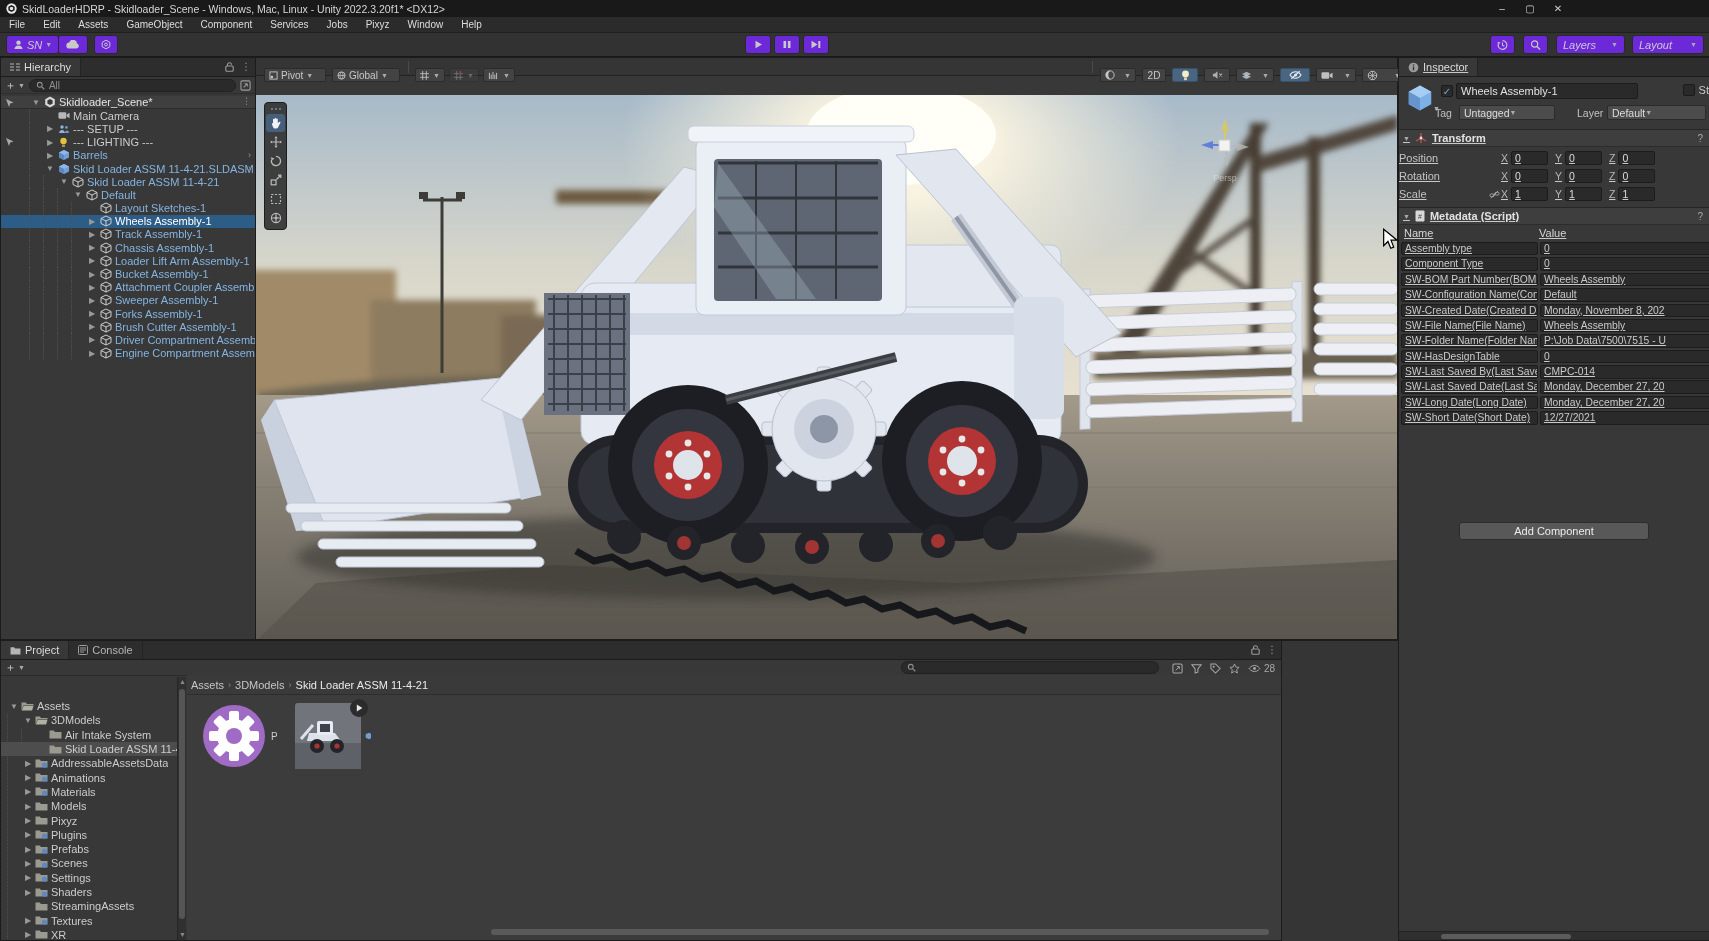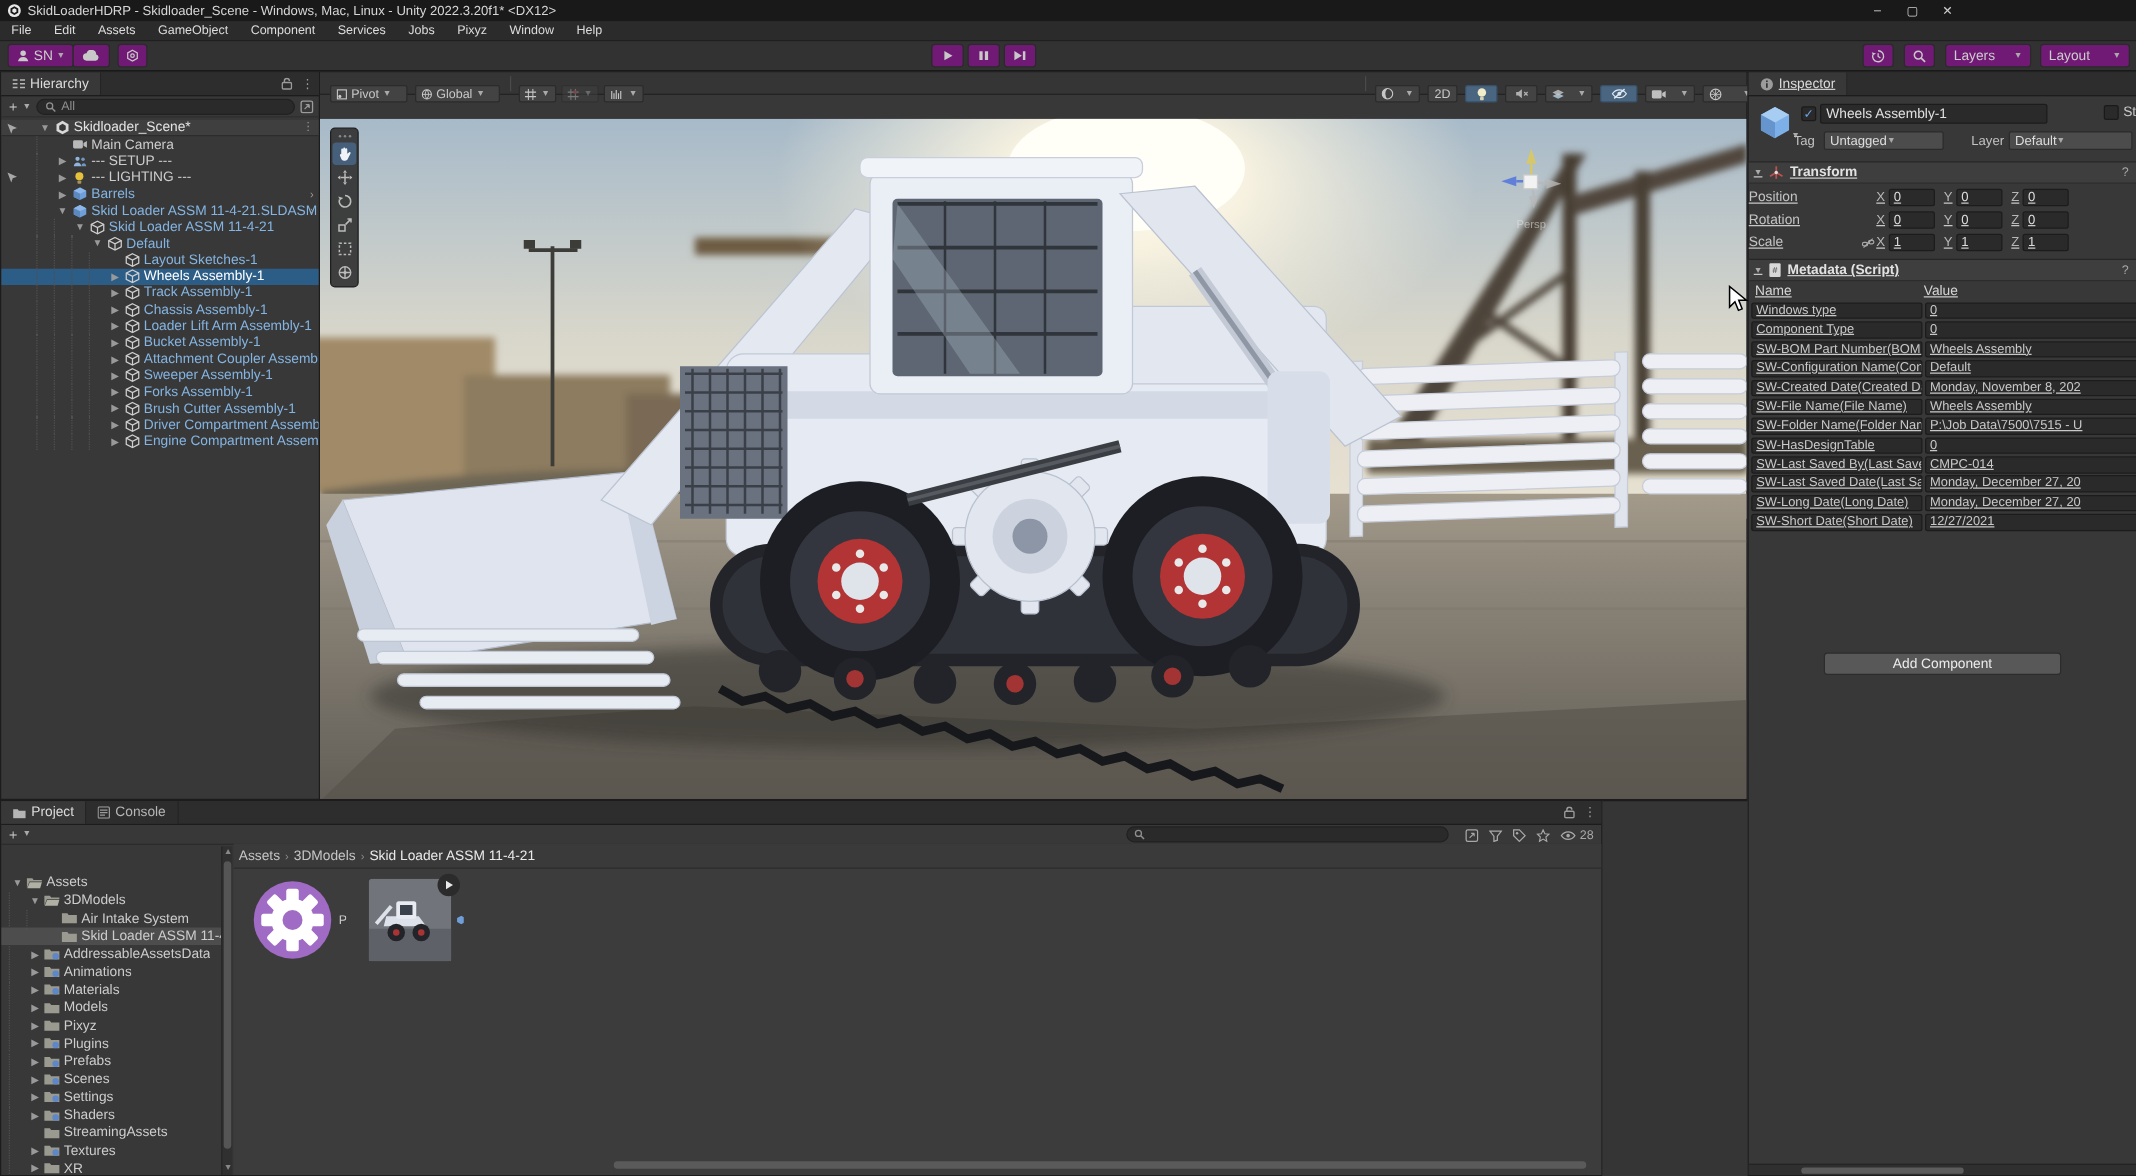--- a/index.html
+++ b/index.html
@@ -5,21 +5,21 @@
   html,body{margin:0;padding:0;background:#1a1a1a;}
   *{box-sizing:border-box;font-family:"Liberation Sans",sans-serif;}
   #app{position:relative;width:1709px;height:941px;background:#282828;overflow:hidden;color:#c8c8c8;font-size:11px;-webkit-font-smoothing:antialiased;}
   .abs{position:absolute;}
   
   #titlebar{left:0;top:0;width:1709px;height:17px;background:#191919;display:flex;align-items:center;color:#d6d6d6;font-size:10.5px;}
   #titlebar .win-btn{width:28px;height:17px;display:flex;align-items:center;justify-content:center;color:#cfcfcf;font-size:10px;}
   #menubar{left:0;top:17px;width:1709px;height:16px;background:#2b2b2b;display:flex;align-items:center;border-bottom:1px solid #1f1f1f;}
   .menu-item{padding:0 9px;color:#dddddd;font-size:10px;line-height:16px;}
   #toolbar{left:0;top:33px;width:1709px;height:24px;background:#323232;border-bottom:1px solid #191919;}
-  .tbtn{position:absolute;top:2px;height:19px;background:#701a75;border:1px solid #2a2a2a;border-radius:3px;display:flex;align-items:center;justify-content:center;gap:3px;color:#cccccc;padding:0 6px;font-size:11px;}
+  .tbtn{position:absolute;top:2px;height:19px;background:#6d28d9;border:1px solid #2a2a2a;border-radius:3px;display:flex;align-items:center;justify-content:center;gap:3px;color:#cccccc;padding:0 6px;font-size:11px;font-style:italic;}
   .tbtn svg{display:block;}
   .caret{font-size:7px;color:#aaaaaa;}
   
   .panel{background:#383838;border:1px solid #1c1c1c;}
   .tabbar{height:19px;background:#2d2d2d;display:flex;align-items:flex-end;border-bottom:1px solid #1c1c1c;position:relative;}
   .tab{height:18px;display:flex;align-items:center;gap:4px;padding:0 9px;color:#b5b5b5;font-size:11px;background:#2d2d2d;border-right:1px solid #242424;}
   .tab.active{background:#383838;color:#dcdcdc;}
   .tabbar .bar-icons{position:absolute;right:4px;top:3px;display:flex;gap:7px;color:#9b9b9b;align-items:center;}
   .kebab{letter-spacing:0;font-size:10px;color:#9b9b9b;}
   
@@ -967,21 +967,21 @@
           </svg>
         <span class="kebab">⋮</span>
       </div>
     </div>
     <div class="metaheader">
       <span style="padding-left:5px;width:140px;">Name</span>
       <span>Value</span>
     </div>
     <div id="meta-rows">
         <div class="metarow">
-          <span class="mfield mname">Windows type</span>
+          <span class="mfield mname">Assembly type</span>
           <span class="mfield mval">0</span>
         </div>
         <div class="metarow">
           <span class="mfield mname">Component Type</span>
           <span class="mfield mval">0</span>
         </div>
         <div class="metarow">
           <span class="mfield mname">SW-BOM Part Number(BOM P</span>
           <span class="mfield mval">Wheels Assembly</span>
         </div>

